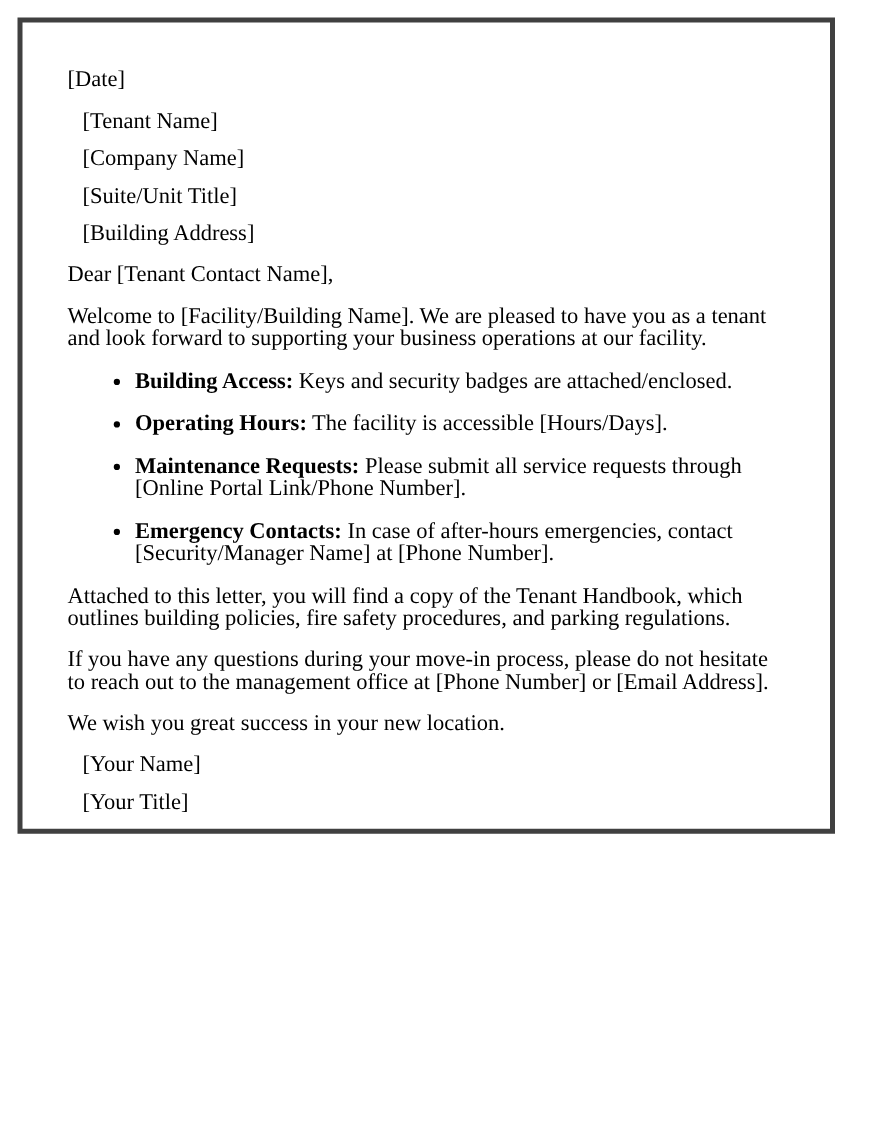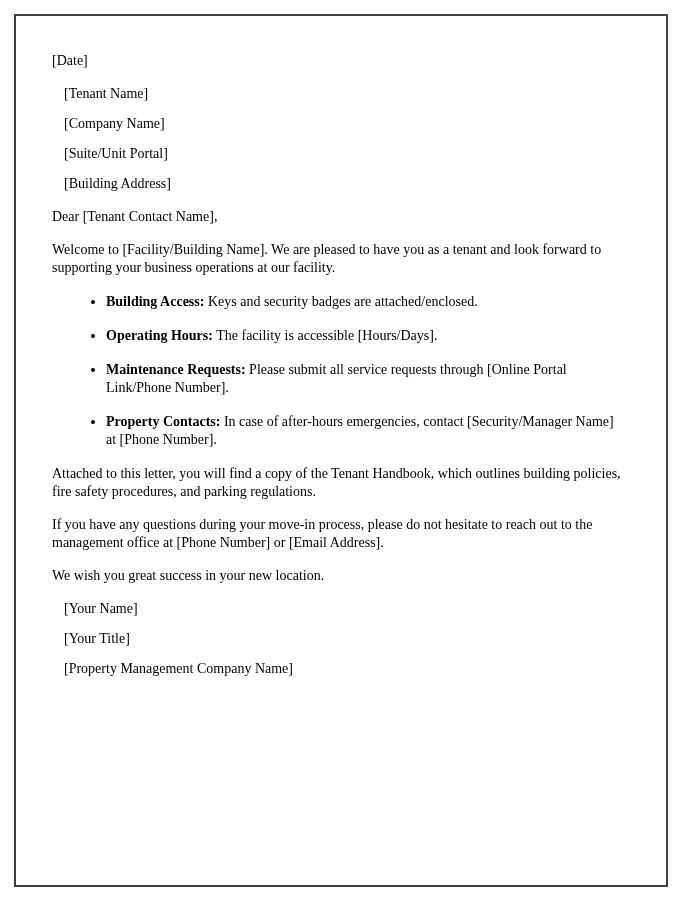--- a/index.html
+++ b/index.html
@@ -14,26 +14,26 @@
     position: relative;
     width: 700px;
     height: 900px;
     background: #ffffff;
   }
   .page {
     position: absolute;
     left: 14px;
     top: 14px;
     width: 654px;
-    height: 873px;
-    border: 2px solid #404040;
+    height: 653px;
+    border: 4px solid #404040;
     box-sizing: border-box;
     padding: 36px 36px 36px 36px;
     color: #000000;
-    font-size: 14px;
+    font-size: 18px;
     line-height: 18px;
     overflow: hidden;
   }
   .block {
     margin: 0 0 15px 0;
   }
   .line {
     margin: 12px;
   }
   p.para {
@@ -55,41 +55,41 @@
 <body>
 
 <div class="canvas">
   <div class="page">
 
     <p class="para">[Date]</p>
 
     <div class="block">
       <p class="line">[Tenant Name]</p>
       <p class="line">[Company Name]</p>
-      <p class="line">[Suite/Unit Portal]</p>
+      <p class="line">[Suite/Unit Title]</p>
       <p class="line">[Building Address]</p>
     </div>
 
     <p class="para">Dear [Tenant Contact Name],</p>
 
     <p class="para">Welcome to [Facility/Building Name]. We are pleased to have you as a tenant and look forward to supporting your business operations at our facility.</p>
 
 
     <ul class="info-list">
       <li>
         <span class="bold">Building Access:</span><span> Keys and security badges are attached/enclosed.</span>
       </li>
       <li>
         <span class="bold">Operating Hours:</span><span> The facility is accessible [Hours/Days].</span>
       </li>
       <li>
         <span class="bold">Maintenance Requests:</span><span> Please submit all service requests through [Online Portal Link/Phone Number].</span>
       </li>
       <li>
-        <span class="bold">Property Contacts:</span><span> In case of after-hours emergencies, contact [Security/Manager Name] at [Phone Number].</span>
+        <span class="bold">Emergency Contacts:</span><span> In case of after-hours emergencies, contact [Security/Manager Name] at [Phone Number].</span>
       </li>
     </ul>
 
     <p class="para">Attached to this letter, you will find a copy of the Tenant Handbook, which outlines building policies, fire safety procedures, and parking regulations.</p>
 
     <p class="para">If you have any questions during your move-in process, please do not hesitate to reach out to the management office at [Phone Number] or [Email Address].</p>
 
     <p class="para">We wish you great success in your new location.</p>
 
 

